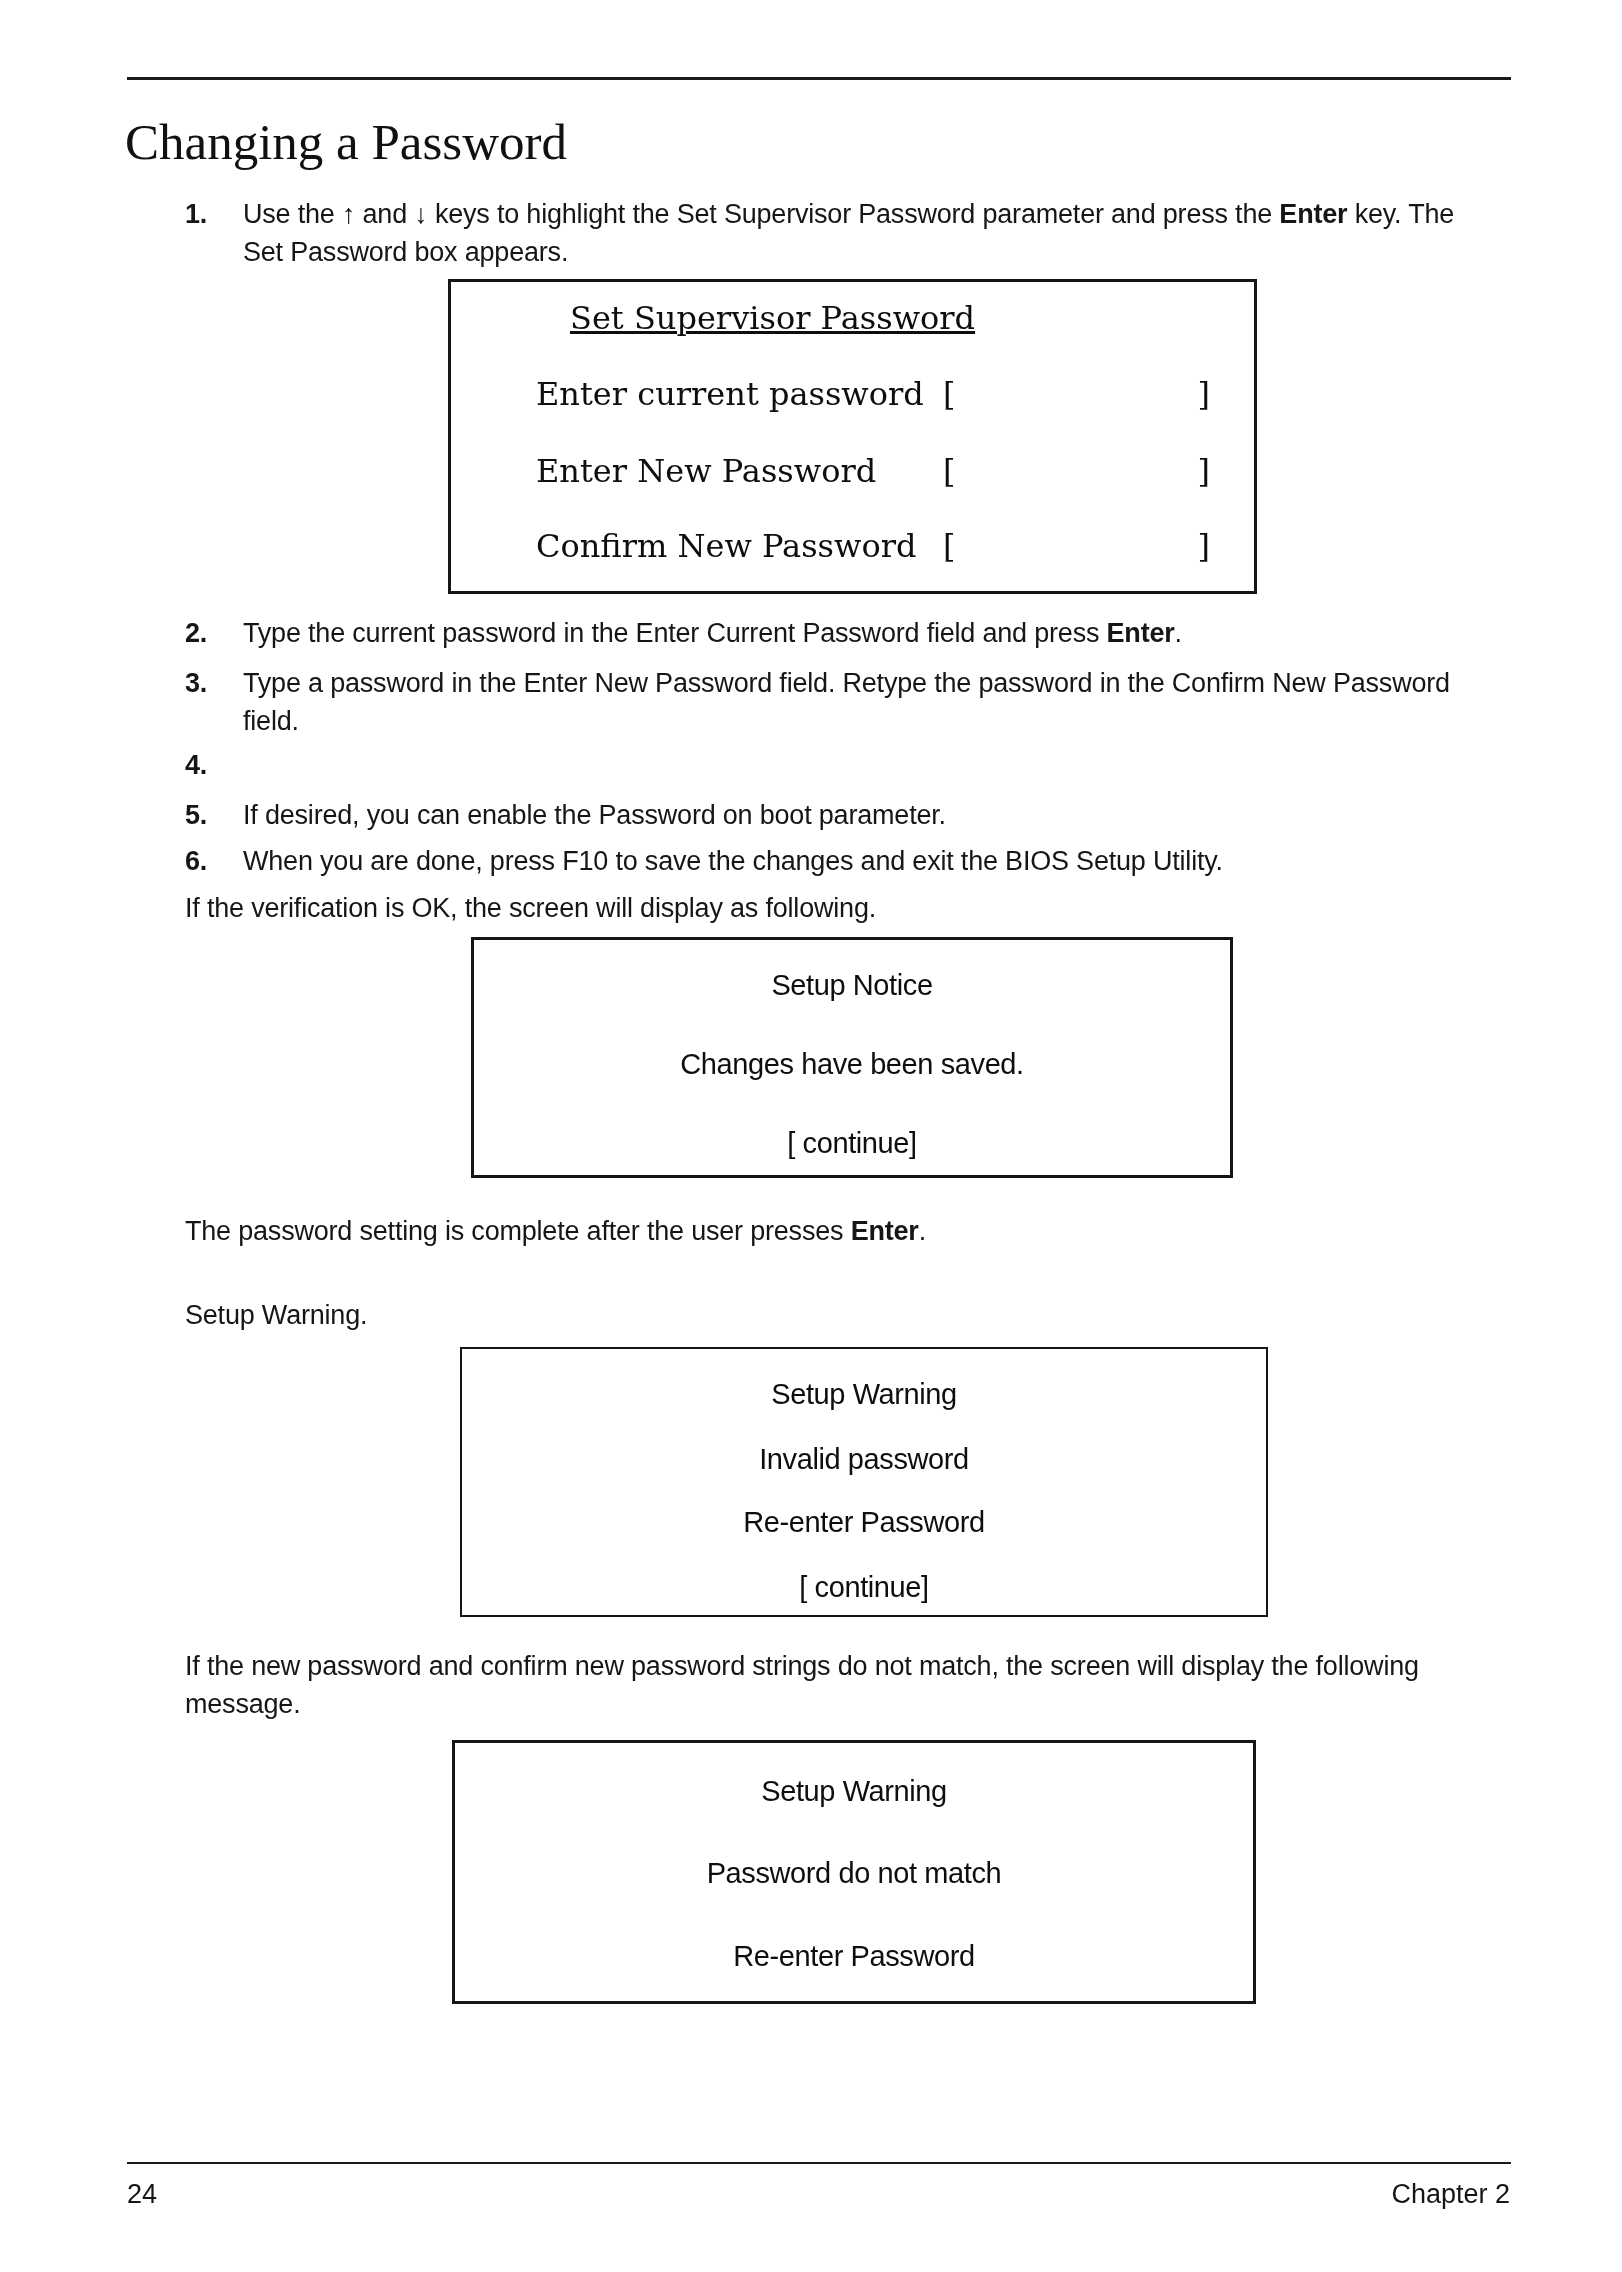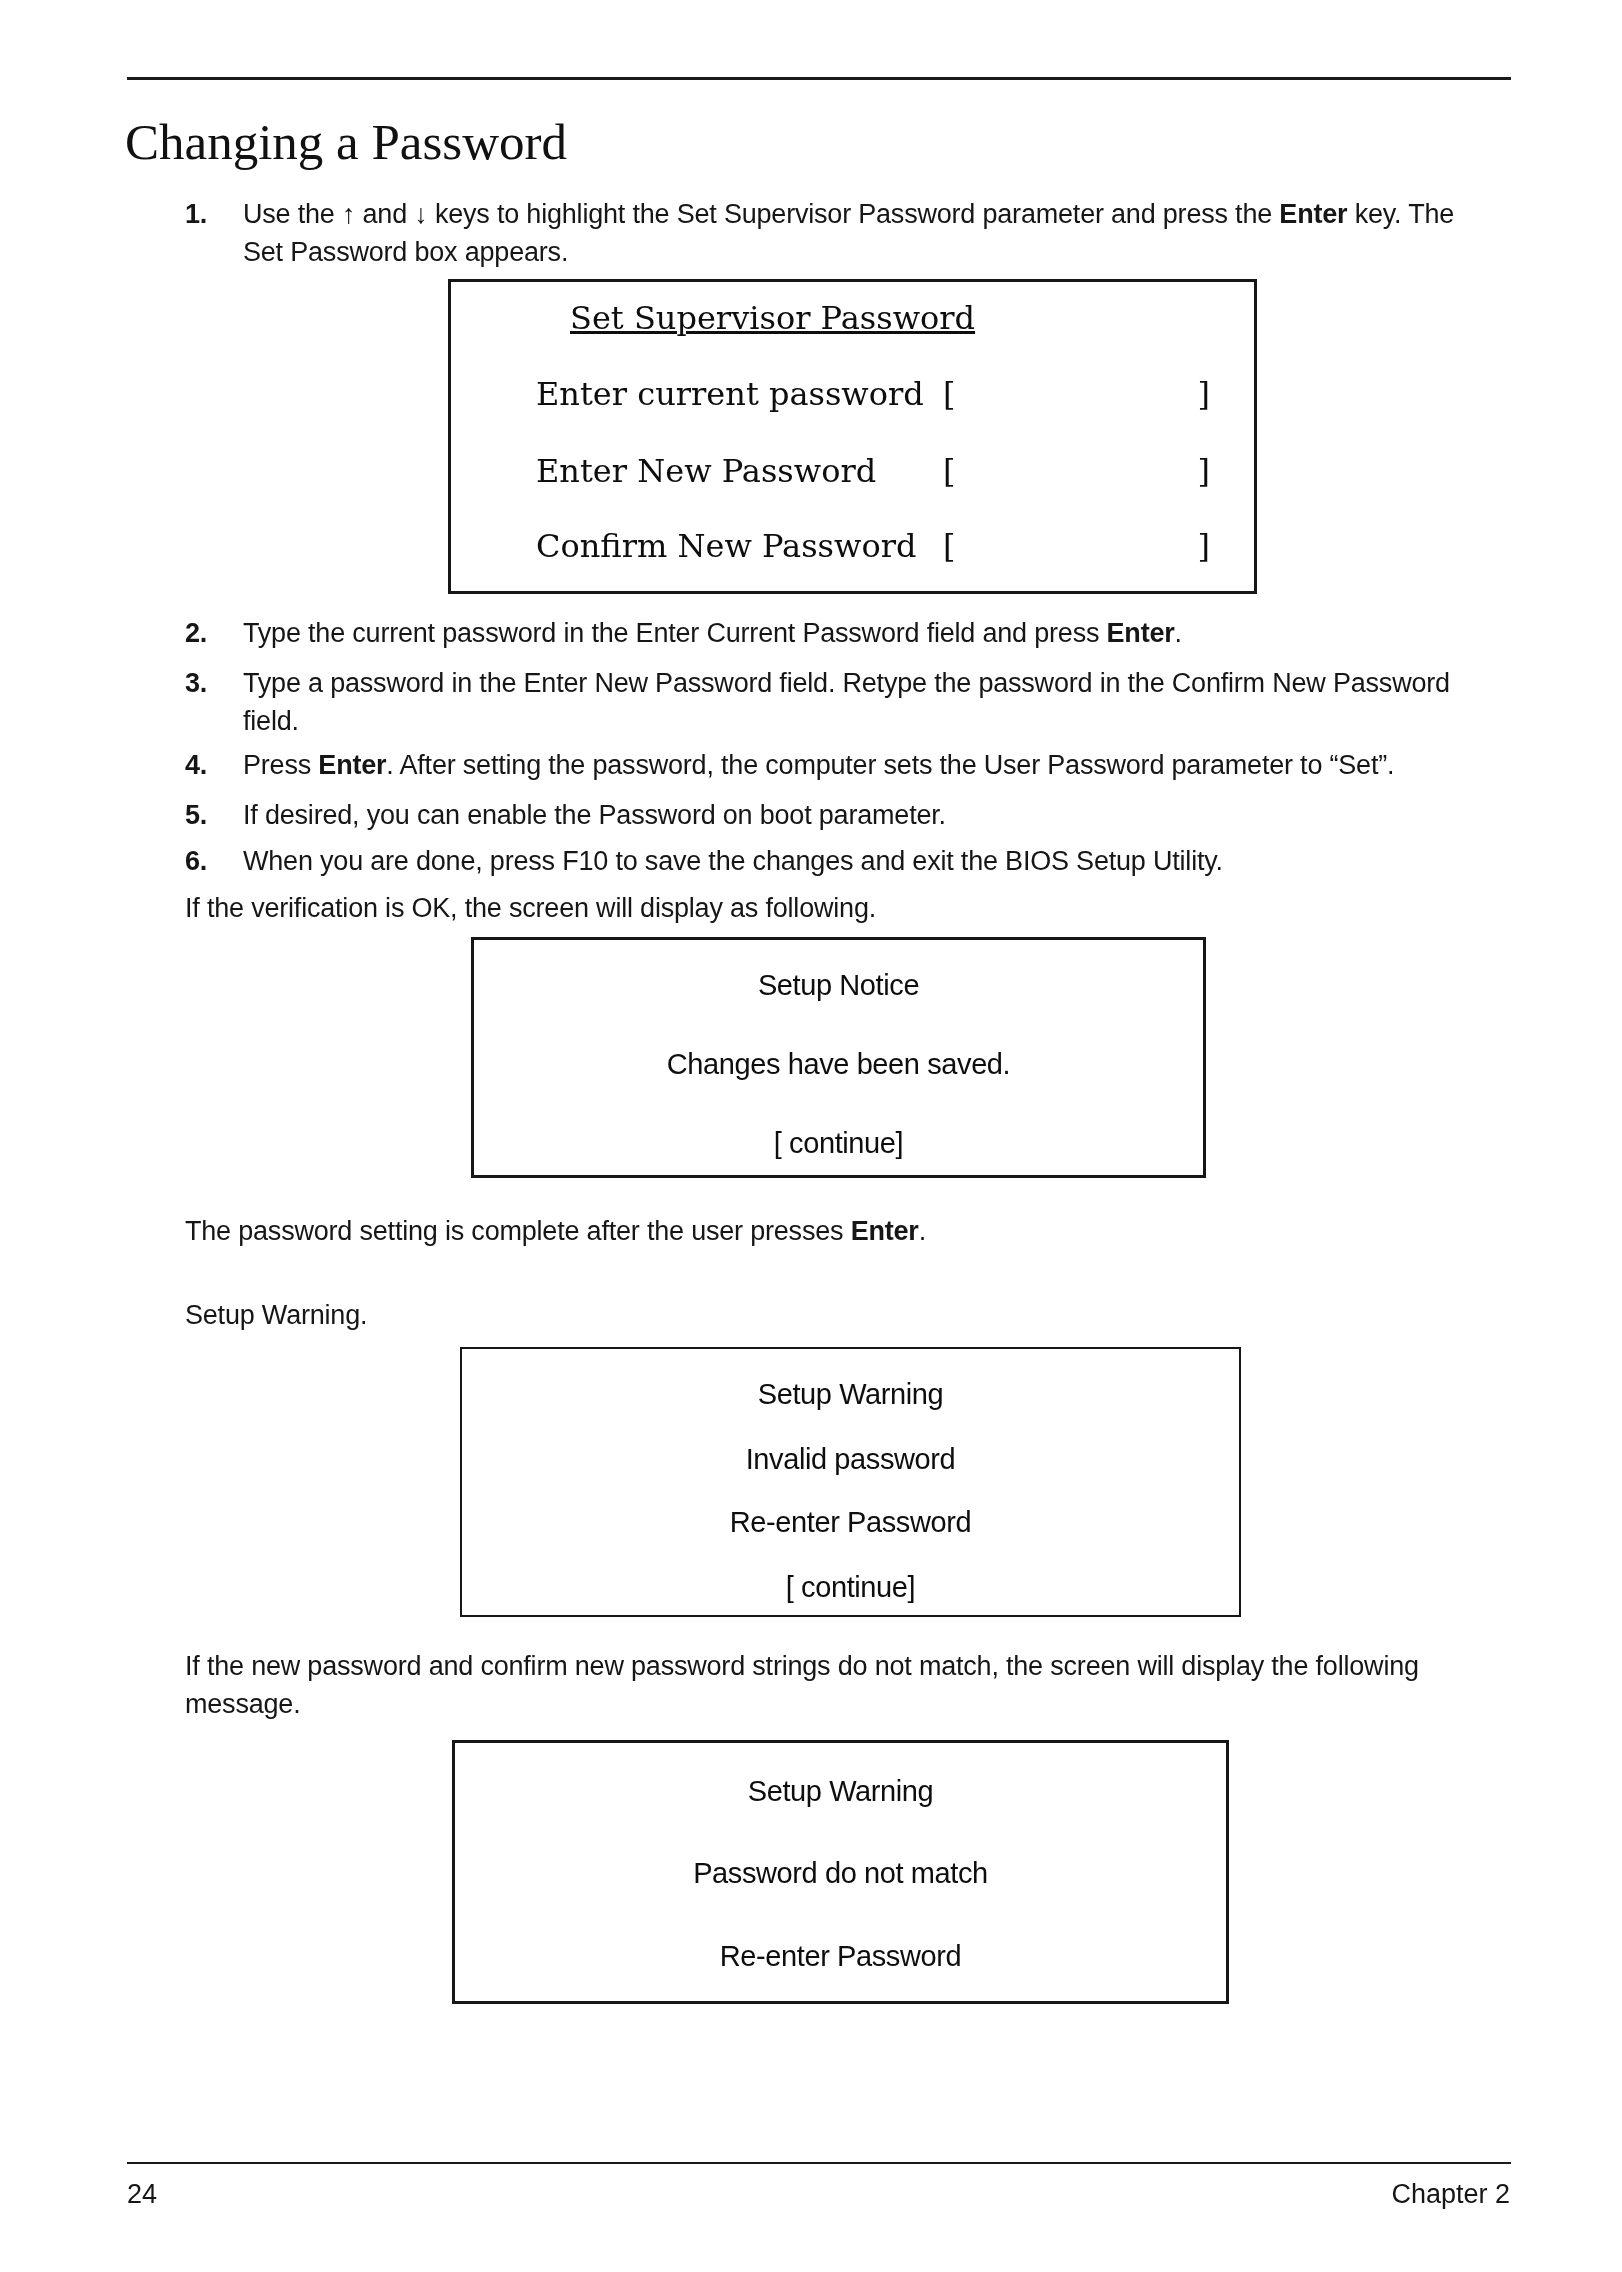--- a/index.html
+++ b/index.html
@@ -28,21 +28,21 @@
   .box1{
     left:448px;top:279px;width:803px;height:309px;
     font-family:"DejaVu Serif",serif;font-size:32px;line-height:35px;
   }
   .box1-title{position:absolute;left:119px;top:19px;white-space:nowrap;text-decoration:underline;}
   .box1-row{position:absolute;left:0;right:0;height:36px;}
   .box1-label{position:absolute;left:85px;white-space:nowrap;}
   .box1-open{position:absolute;left:492px;}
   .box1-close{position:absolute;right:44px;}
 
-  .dlg{font-size:29px;line-height:33px;letter-spacing:-0.4px;color:#0e0e0e;}
+  .dlg{font-size:29px;line-height:33px;letter-spacing:-0.4px;color:#0e0e0e;padding-left:27px;}
   .dlg-line{position:absolute;left:0;right:0;text-align:center;white-space:nowrap;}
   .box2{left:471px;top:937px;width:729px;height:235px;}
   .box3{left:460px;top:1347px;width:777px;height:266px;border-width:2.4px;}
   .box4{left:452px;top:1740px;width:771px;height:258px;}
 
   .footer-num{position:absolute;left:127px;top:2179px;font-size:27px;color:#161616;}
   .footer-chap{position:absolute;right:113px;top:2179px;font-size:27px;color:#161616;}
 </style>
 </head>
 <body>
@@ -80,21 +80,20 @@
   <span class="step-text"><span>Type the current password in the Enter Current Password field and press </span><b>Enter</b><span>.</span></span>
 </div>
 
 <div class="step body-text" style="top:664px">
   <span class="step-num">3.</span>
   <span class="step-text"><span>Type a password in the Enter New Password field. Retype the password in the Confirm New Password</span><br><span>field.</span></span>
 </div>
 
 <div class="step body-text" style="top:746px">
   <span class="step-num">4.</span>
-  <span class="step-text"><span>Press </span><b>Enter</b><span>. After setting the password, the computer sets the User Password parameter to “Set”.</span></span>
 </div>
 
 <div class="step body-text" style="top:796px">
   <span class="step-num">5.</span>
   <span class="step-text"><span>If desired, you can enable the Password on boot parameter.</span></span>
 </div>
 
 <div class="step body-text" style="top:842px">
   <span class="step-num">6.</span>
   <span class="step-text"><span>When you are done, press F10 to save the changes and exit the BIOS Setup Utility.</span></span>

